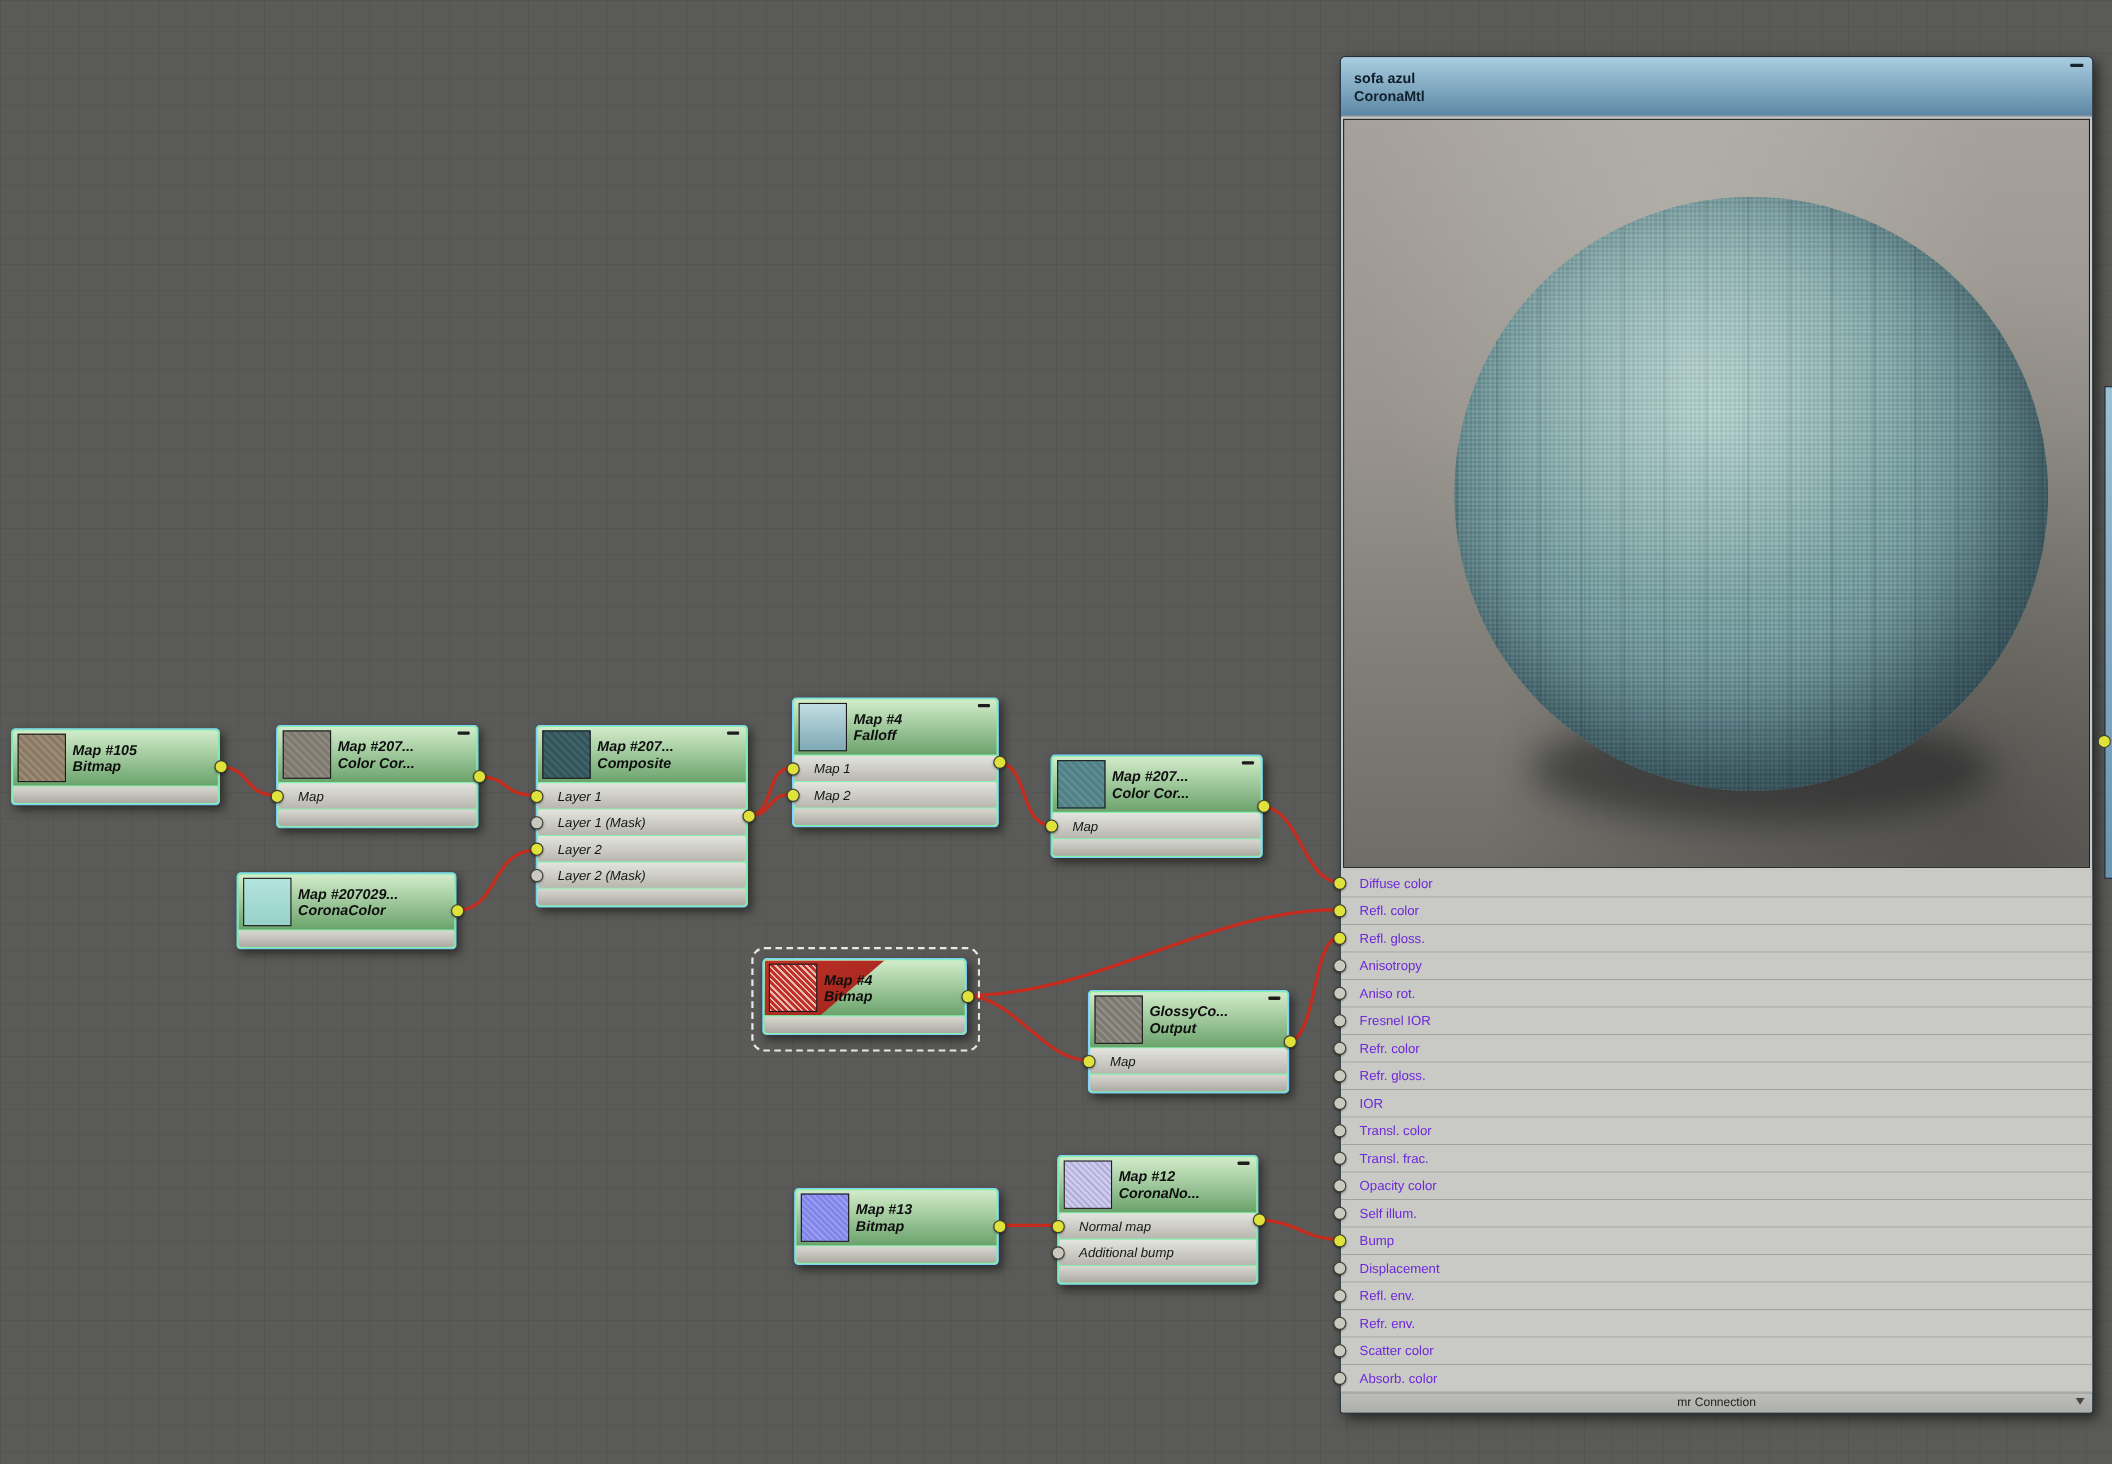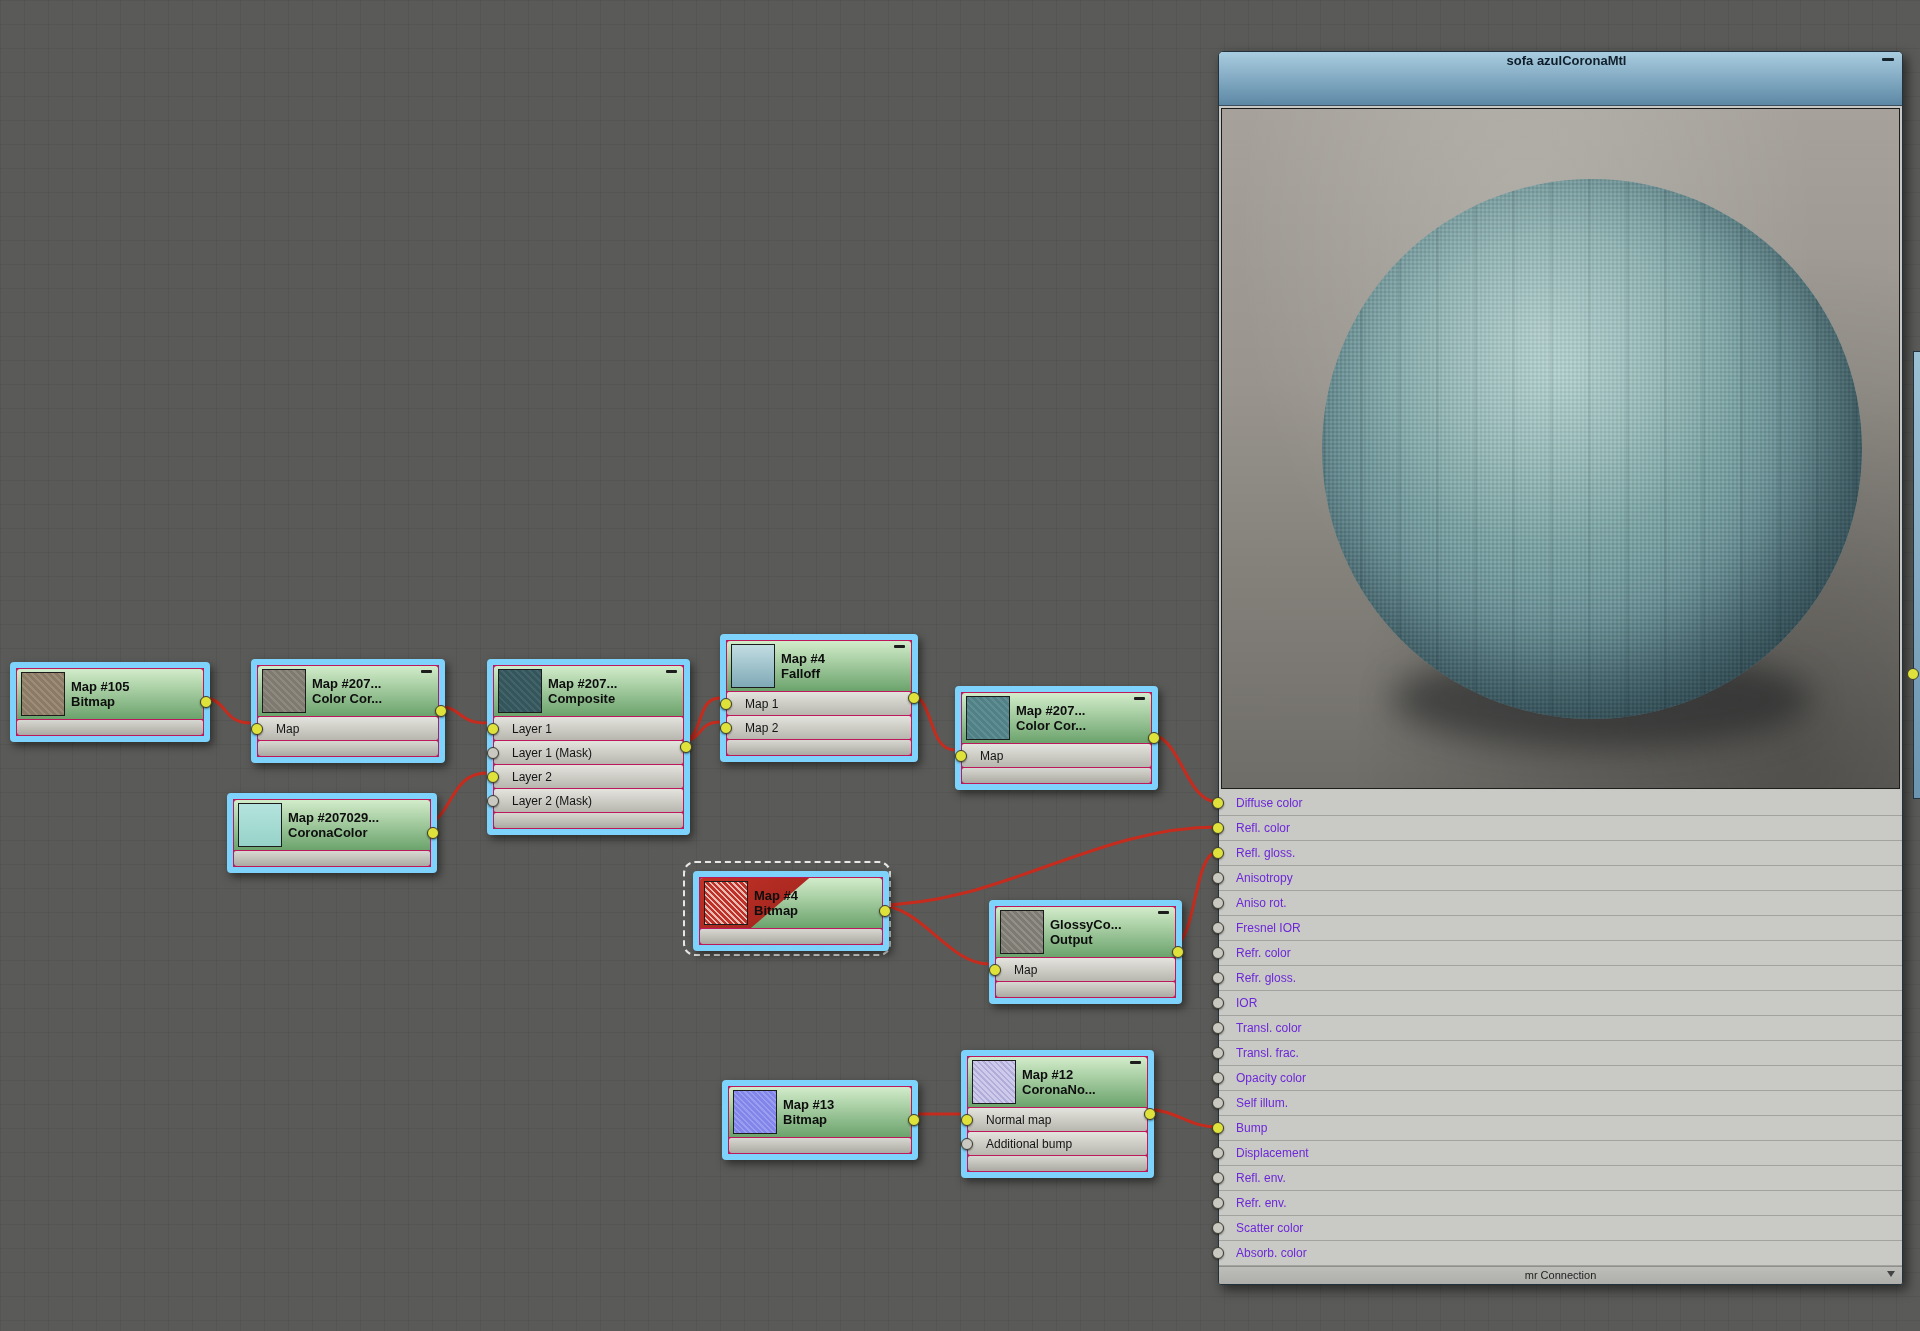--- a/index.html
+++ b/index.html
@@ -14,22 +14,23 @@
       linear-gradient(rgba(0,0,0,.055) 1px, transparent 1px),
       linear-gradient(90deg, rgba(0,0,0,.055) 1px, transparent 1px);
     background-size:24px 24px;
   }
   svg.wires{position:absolute;left:0;top:0;z-index:1;}
   svg.wires path{stroke:var(--wire,#c62c1e);stroke-width:3;fill:none;stroke-linecap:round;}
 
   
   .node{
     position:absolute;z-index:2;
-    border:6px solid #7dd3fc;border-radius:4px;background:#be185d;
+    border:1px solid #7dd3fc;border-radius:4px;background:#86efac;
     box-shadow:3px 4px 9px rgba(0,0,0,.5);
+    font-style:italic;
   }
   .nheader{
     position:relative;height:50px;margin:1px;border-radius:3px 3px 0 0;
     background:linear-gradient(var(--node-green-top,#d2ecca), var(--node-green-bottom,#6ba36c));
     display:flex;align-items:center;overflow:hidden;
   }
   .wedge{position:absolute;inset:0;z-index:0;
     background:linear-gradient(150deg,#c23126,#8e1f1a);
     clip-path:polygon(0 0,60% 0,28% 100%,0 100%);}
   .thumb{width:42px;height:42px;margin:0 6px 0 4px;border:1px solid #1c1c1c;flex:none;position:relative;z-index:1;}
@@ -71,21 +72,21 @@
 
   
   .material{
     position:absolute;z-index:2;left:1218px;top:51px;width:683px;
     border:1px solid #22313c;border-radius:5px 5px 3px 3px;background:#c8c8c4;
     box-shadow:4px 5px 12px rgba(0,0,0,.55);box-sizing:content-box;
   }
   .mheader{
     position:relative;height:54px;border-radius:4px 4px 0 0;
     background:linear-gradient(var(--mtl-header-top,#a9cde0),var(--mtl-header-bottom,#5d88a5));
-    display:flex;justify-content:center;padding-left:12px;
+    display:flex;flex-direction:column;justify-content:center;padding-left:12px;
     border-bottom:1px solid #3a4d5c;box-sizing:border-box;
   }
   .mtitle{font-size:13px;font-weight:bold;color:#0d1c28;line-height:17px;}
   .mtype{font-size:13px;font-weight:bold;color:#11202c;line-height:17px;}
   .mcollapse{position:absolute;top:6px;right:8px;width:12px;height:3px;background:#16242e;border-radius:1px;}
   .preview{
     position:relative;height:679px;margin:2px;border:1px solid #1d1d1b;overflow:hidden;
     background:
       radial-gradient(ellipse at 45% 18%, rgba(255,255,255,.16), transparent 55%),
       radial-gradient(ellipse at 85% 95%, rgba(0,0,0,.28), transparent 55%),
@@ -168,21 +169,21 @@
     <div class="collapse"></div>
   </div>
   <div class="row">
     <span class="in on"></span>
     <span>Map</span>
   </div>
   <div class="fstrip"></div>
   <div class="out on"></div>
 </div>
 
-<div class="node" style="left:227px;top:793px;width:198px">
+<div class="node" style="left:215px;top:793px;width:198px">
   <div class="nheader">
     <div class="thumb th-cyan"></div>
     <div class="titles">
       <div>Map #207029...</div>
       <div>CoronaColor</div>
     </div>
   </div>
   <div class="fstrip"></div>
   <div class="out on"></div>
 </div>

